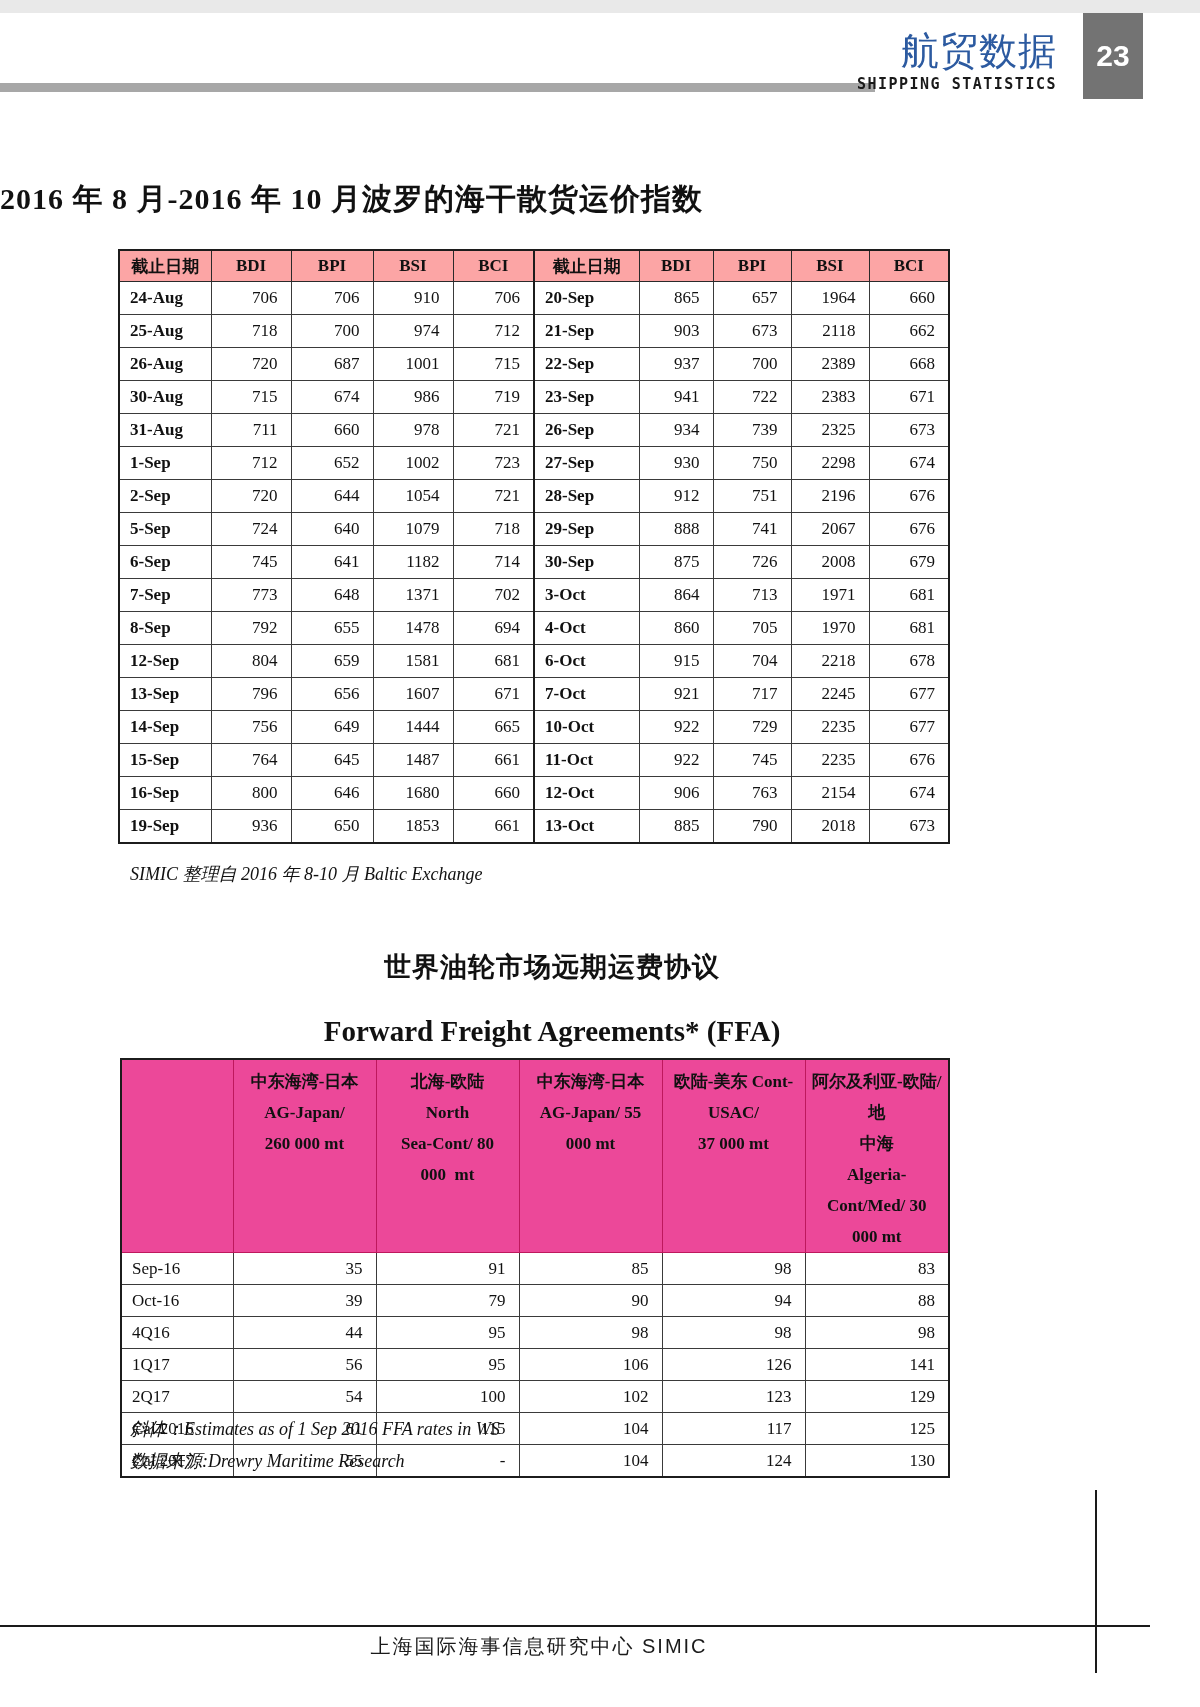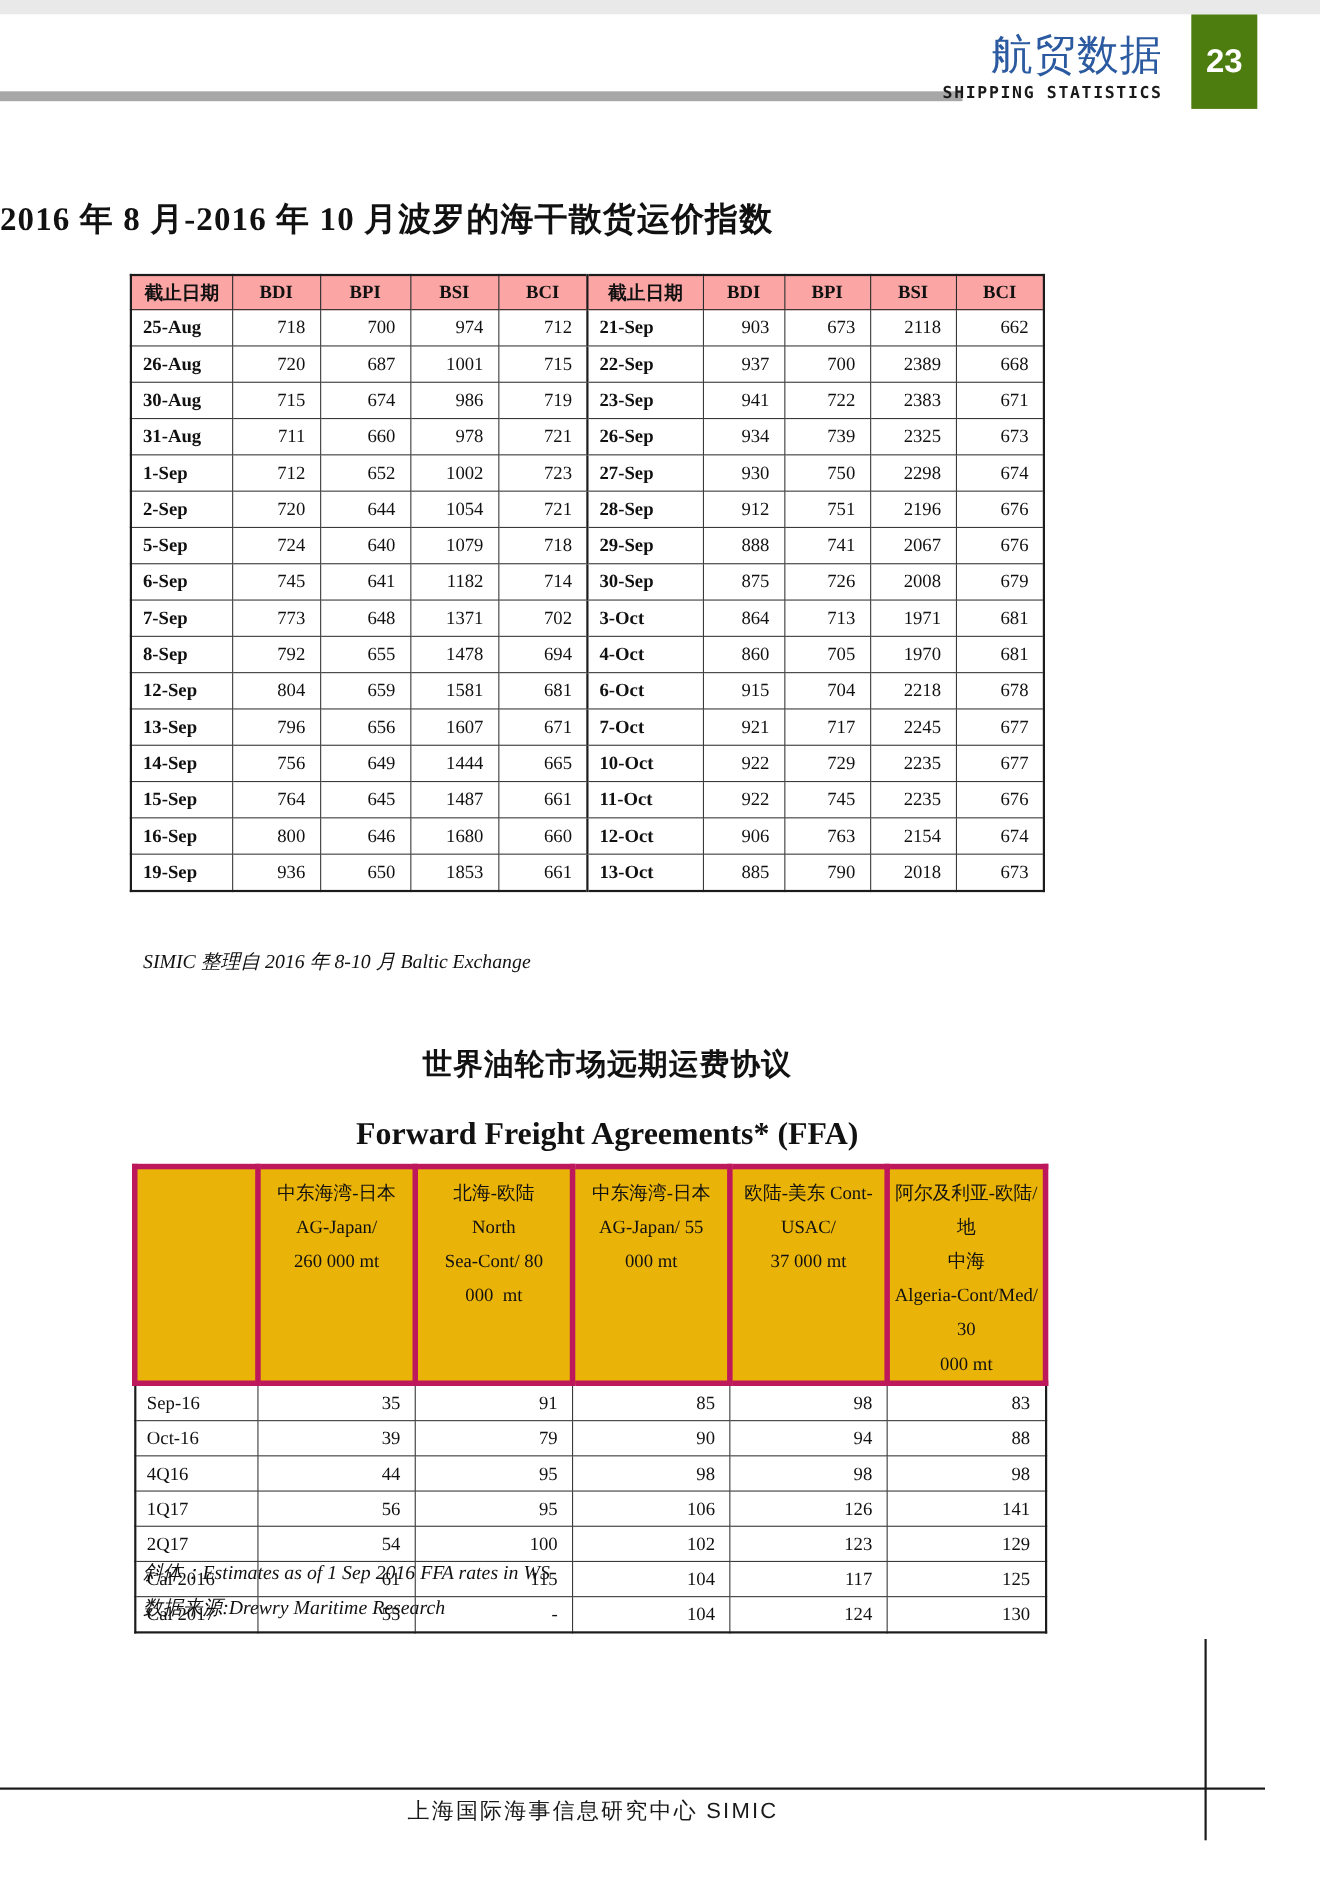--- a/index.html
+++ b/index.html
@@ -18,21 +18,21 @@
   .hdr-zh{
     font-family:"Liberation Sans","DejaVu Sans",sans-serif;
     font-size:38px;line-height:44px;color:#2c5aa0;letter-spacing:1px;
   }
   .hdr-en{
     font-family:"DejaVu Sans Mono","Liberation Mono",monospace;
     font-size:15px;font-weight:bold;letter-spacing:1.5px;color:#1a1a1a;margin-top:2px;
   }
   .page-badge{
     position:absolute;left:1083px;top:0;width:60px;height:86px;
-    background:#4d7c0f;color:#ffffff;
+    background:#737373;color:#ffffff;
     font-family:"Liberation Sans","DejaVu Sans",sans-serif;
     font-size:30px;font-weight:bold;
     display:flex;align-items:center;justify-content:center;
   }
   
   .title-1{
     position:absolute;left:0;top:166px;width:1104px;text-align:left;
     font-size:30px;font-weight:bold;letter-spacing:1px;
   }
   .title-2{
@@ -47,22 +47,22 @@
   
   table{border-collapse:collapse;table-layout:fixed;}
   .baltic{position:absolute;left:118px;top:236px;width:830px;border:2px solid #1c1c1c;}
   .baltic th{
     background:#fca5a5;border:1px solid #2a2a2a;
     font-size:17px;font-weight:bold;height:30px;text-align:center;padding:0;
   }
   .baltic td{border:1px solid #3a3a3a;font-size:17px;height:32px;padding:0;}
   .ffa{position:absolute;left:120px;top:1045px;width:828px;border:2px solid #1c1c1c;}
   .ffa th{
-    background:#eab308;border:5px solid #be185d;
-    font-size:17px;font-weight:normal;text-align:center;vertical-align:top;
+    background:#ec4899;border:1px solid #be185d;
+    font-size:17px;font-weight:bold;text-align:center;vertical-align:top;
     padding:6px 4px 0 4px;height:124px;line-height:31px;white-space:pre-wrap;
   }
   .ffa td{border:1px solid #3a3a3a;font-size:17px;height:31px;padding:0;}
   .label-cell{text-align:left;padding-left:10px !important;}
   .baltic .label-cell{font-weight:bold;}
   .num-cell{text-align:right;padding-right:13px !important;}
   .mid{border-left:2px solid #1c1c1c !important;}
   
   .note{position:absolute;left:130px;font-size:18px;font-style:italic;}
   .note-baltic{top:849px;}
@@ -114,20 +114,32 @@
         <th>BSI</th>
         <th>BCI</th>
         <th class="mid">截止日期</th>
         <th>BDI</th>
         <th>BPI</th>
         <th>BSI</th>
         <th>BCI</th>
       </tr>
     </thead>
     <tbody>
+        <tr>
+          <td class="label-cell">24-Aug</td>
+          <td class="num-cell">706</td>
+          <td class="num-cell">706</td>
+          <td class="num-cell">910</td>
+          <td class="num-cell">706</td>
+          <td class="label-cell mid">20-Sep</td>
+          <td class="num-cell">865</td>
+          <td class="num-cell">657</td>
+          <td class="num-cell">1964</td>
+          <td class="num-cell">660</td>
+        </tr>
         <tr>
           <td class="label-cell">25-Aug</td>
           <td class="num-cell">718</td>
           <td class="num-cell">700</td>
           <td class="num-cell">974</td>
           <td class="num-cell">712</td>
           <td class="label-cell mid">21-Sep</td>
           <td class="num-cell">903</td>
           <td class="num-cell">673</td>
           <td class="num-cell">2118</td>

